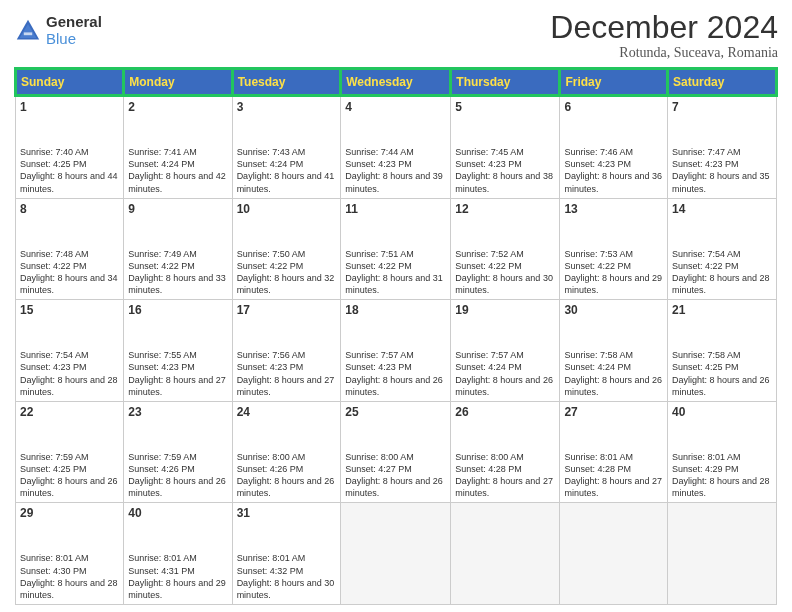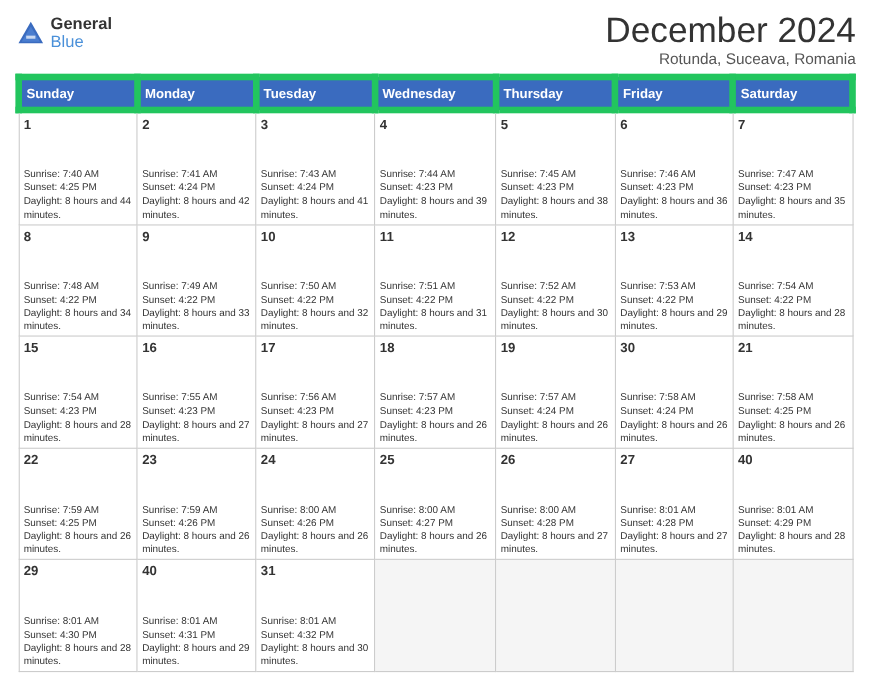--- a/index.html
+++ b/index.html
@@ -54,34 +54,35 @@
     }
     .month-title {
       font-size: 32px;
       font-weight: normal;
       color: #333;
       line-height: 1.1;
     }
     .location {
       font-size: 14px;
       color: #555;
+      font-family: Liberation Serif, serif;
     }
     .calendar-table {
       width: 100%;
       border-collapse: collapse;
       flex: 1;
     }
     .calendar-table th {
       background: #3a6bbf;
-      color: #ffffff;
+      color: #fde047;
       font-size: 12px;
       font-weight: bold;
       padding: 5px 4px;
       text-align: left;
-      border: 6px solid #22c55e;
+      border: 3px solid #22c55e;
     }
     .calendar-table td {
       border: 1px solid #ccc;
       vertical-align: top;
       padding: 3px 4px;
       font-size: 9.2px;
       color: #333;
       background: #fff;
       width: 113px;
       height: 88px;

